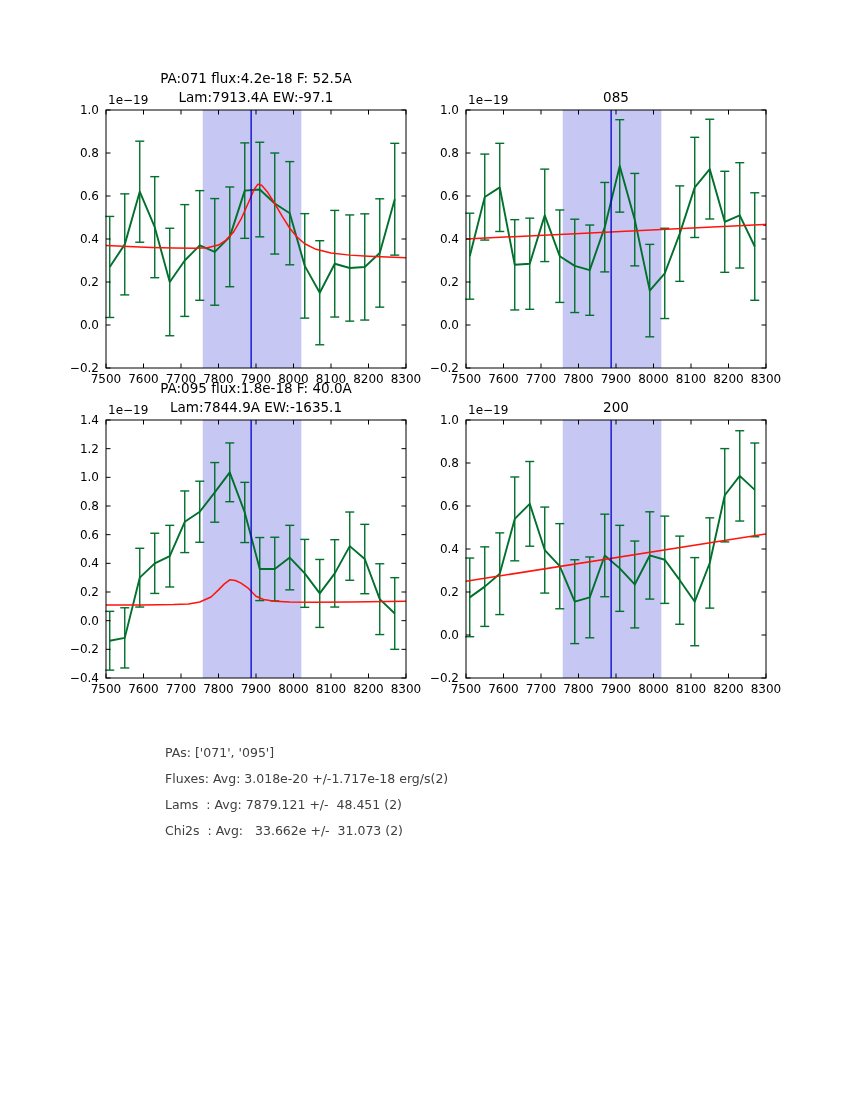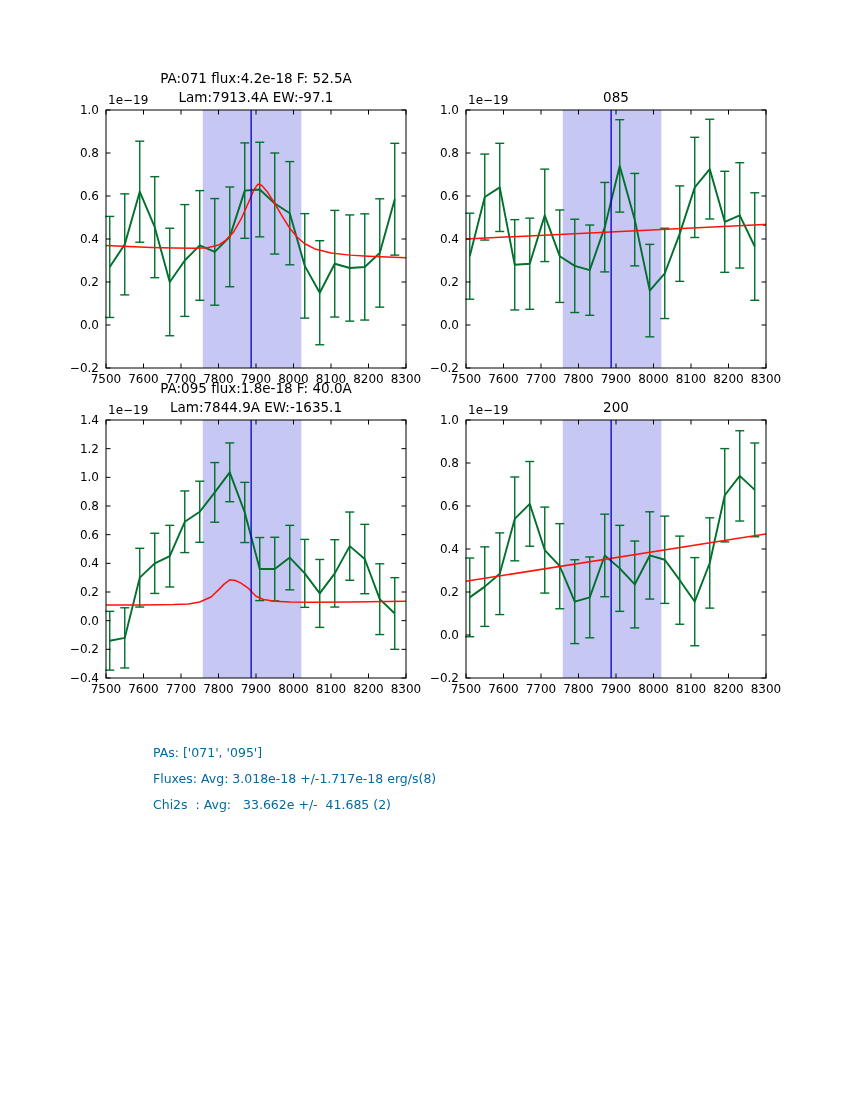--- a/index.html
+++ b/index.html
@@ -1,20 +1,20 @@
 <!DOCTYPE html>
 <html><head>
 <meta charset="utf-8">
 <style>
   html,body{margin:0;padding:0;background:#fff;}
   #figure{position:relative;width:850px;height:1100px;background:#ffffff;overflow:hidden;
           font-family:"DejaVu Sans",sans-serif;}
   #plots{position:absolute;left:0;top:0;}
   svg text{font-family:"DejaVu Sans",sans-serif;}
-  #summary{position:absolute;left:153px;top:740px;color:#0369a1;}
+  #summary{position:absolute;left:165px;top:740px;color:#404040;}
   .sline{font-size:12.5px;line-height:26px;white-space:pre;margin:0;}
 </style>
 </head>
 <body>
 
 <div id="figure">
   <svg id="plots" width="850" height="1100">
       <g>
         <rect x="202.75" y="110" width="98.625" height="258" fill="#c7c7f4"></rect>
         <g stroke="#00702c" stroke-width="1.4">
@@ -514,16 +514,17 @@
           <text x="459" y="510" text-anchor="end">0.6</text>
           <text x="459" y="467" text-anchor="end">0.8</text>
           <text x="459" y="424" text-anchor="end">1.0</text>
         </g>
         <text x="468" y="414" font-size="12px" fill="#000000">1e−19</text>
         <text x="616" y="412" text-anchor="middle" font-size="13.5px" fill="#000000">200</text>
       </g>
     </svg>
   <div id="summary">
     <div class="sline">PAs: ['071', '095']</div>
-    <div class="sline">Fluxes: Avg: 3.018e-18 +/-1.717e-18 erg/s(8)</div>
-    <div class="sline">Chi2s  : Avg:   33.662e +/-  41.685 (2)</div>
+    <div class="sline">Fluxes: Avg: 3.018e-20 +/-1.717e-18 erg/s(2)</div>
+    <div class="sline">Lams  : Avg: 7879.121 +/-  48.451 (2)</div>
+    <div class="sline">Chi2s  : Avg:   33.662e +/-  31.073 (2)</div>
   </div>
 </div>
 
 </body></html>

